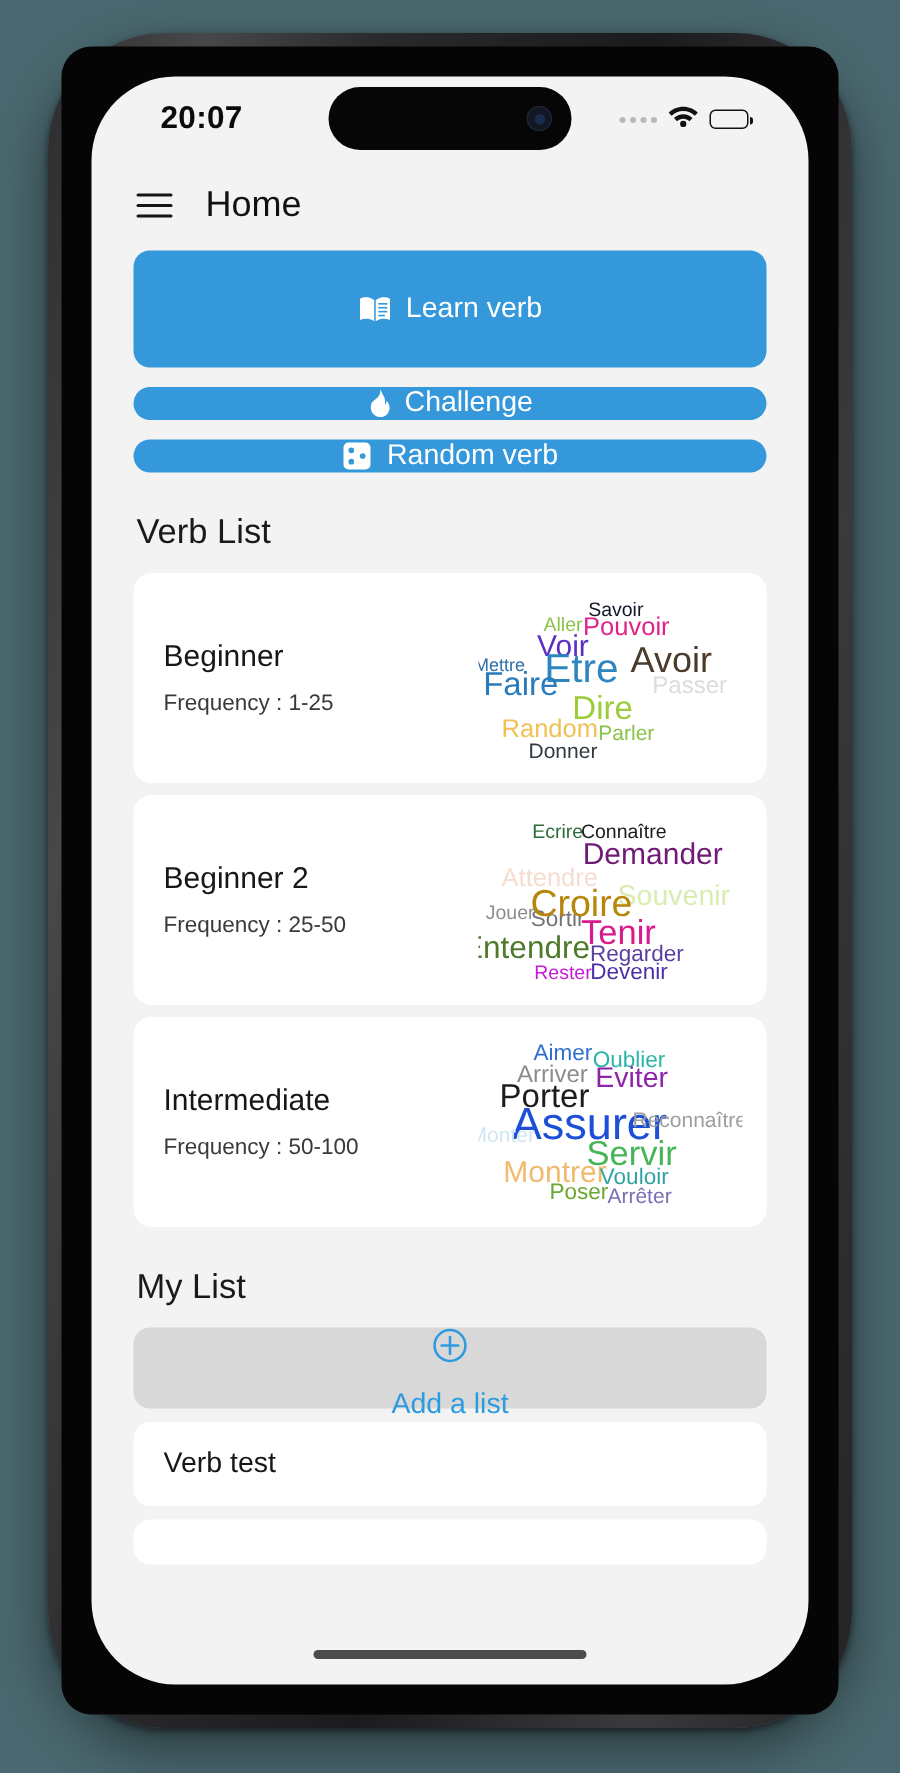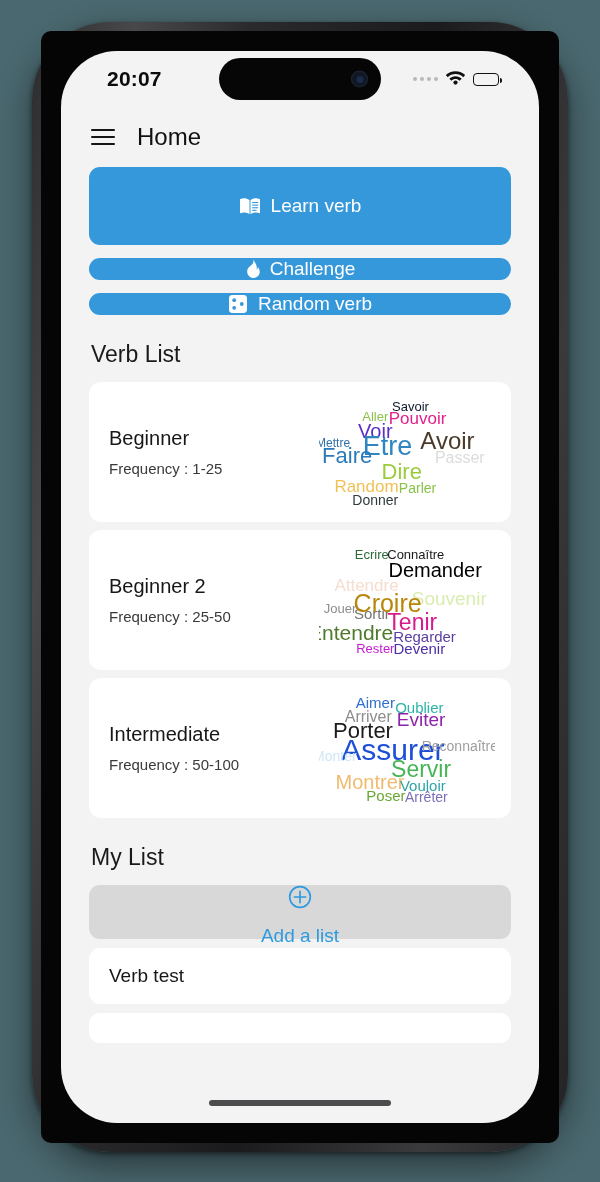--- a/index.html
+++ b/index.html
@@ -15,21 +15,21 @@
     position: absolute;
     left: 32px; top: 22px;
     width: 536px; height: 1130px;
     border-radius: 78px;
     background: linear-gradient(100deg,#2c2c2e 0%, #48484a 14%, #2a2a2c 30%, #1b1b1d 55%, #3a3a3c 80%, #232325 100%);
     box-shadow: 0 14px 34px rgba(0,0,0,.45), 0 2px 5px rgba(0,0,0,.5);
   }
   #phone-bezel {
     position: absolute;
     left: 9px; top: 9px; right: 9px; bottom: 9px;
-    border-radius: 10px;
+    border-radius: 20px;
     background: #050505;
     padding-left: 46px;
   }
   #phone-screen {
     position: absolute;
     left: 20px; top: 20px; right: 20px; bottom: 20px;
     border-radius: 56px;
     background: #f3f3f3;
     overflow: hidden;
   }
@@ -269,21 +269,21 @@
             </div>
             <div class="verb-card">
               <div class="verb-card-text">
                 <div class="verb-card-title">Beginner 2</div>
                 <div class="verb-card-sub">Frequency : 25-50</div>
               </div>
               <div class="wordcloud">
                 <span style="left: 30%; top: 9%; font-size: 13px; color: rgb(43, 107, 58);">Ecrire</span>
                 <span style="left: 55%; top: 9%; font-size: 13px; color: rgb(26, 26, 26);">Connaître</span>
                 <span style="left: 30%; top: 22%; font-size: 15px; color: #737373; margin-top: 44px;">Sortir</span>
-                <span style="left: 66%; top: 23%; font-size: 20px; color: #000000;">Demander</span>
+                <span style="left: 66%; top: 23%; font-size: 20px; color: #701a75;">Demander</span>
                 <span style="left: 27%; top: 37%; font-size: 17px; color: rgb(246, 221, 208);">Attendre</span>
                 <span style="left: 74%; top: 48%; font-size: 19px; color: rgb(217, 237, 176);">Souvenir</span>
                 <span style="left: 39%; top: 53%; font-size: 25px; color: rgb(184, 134, 11);">Croire</span>
                 <span style="left: 12%; top: 57%; font-size: 13px; color: rgb(141, 141, 141);">Jouer</span>
                 <span style="left: 53%; top: 70%; font-size: 23px; color: rgb(216, 27, 140);">Tenir</span>
                 <span style="left: 18%; top: 79%; font-size: 21px; color: rgb(79, 122, 42);">Entendre</span>
                 <span style="left: 60%; top: 82%; font-size: 15px; color: rgb(90, 63, 160);">Regarder</span>
                 <span style="left: 32%; top: 93%; font-size: 13px; color: rgb(197, 27, 214);">Rester</span>
                 <span style="left: 57%; top: 93%; font-size: 15px; color: rgb(75, 47, 168);">Devenir</span>
               </div>

